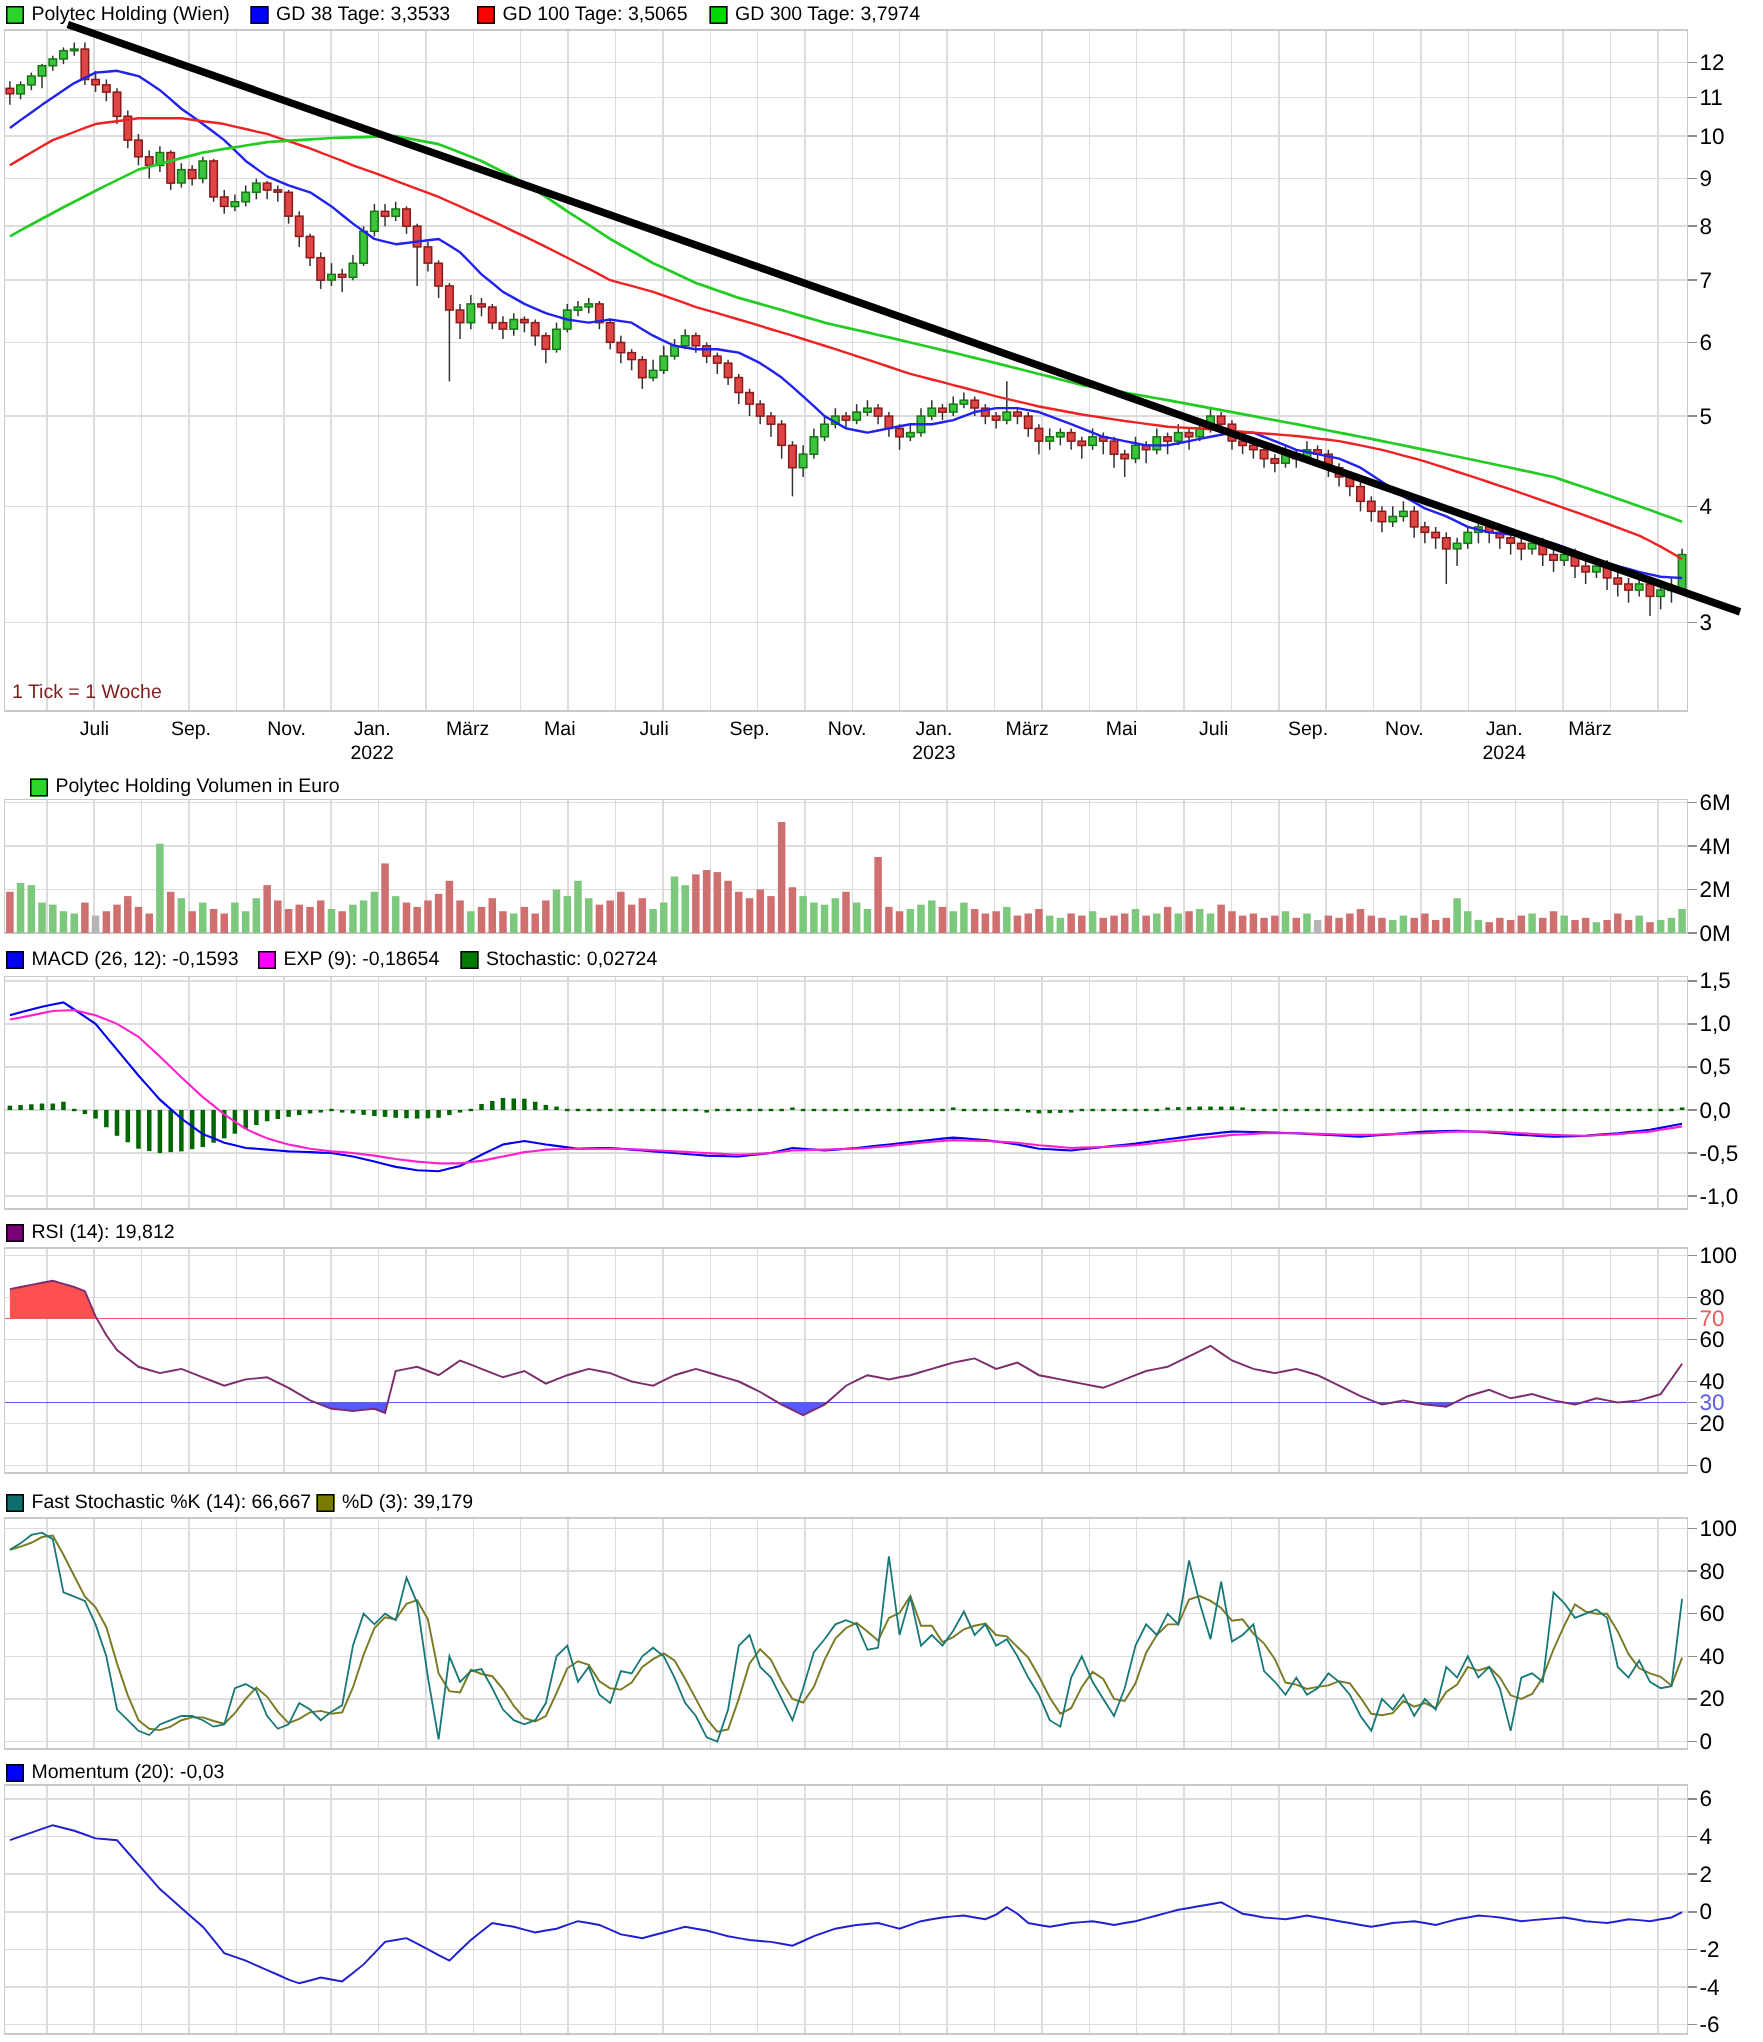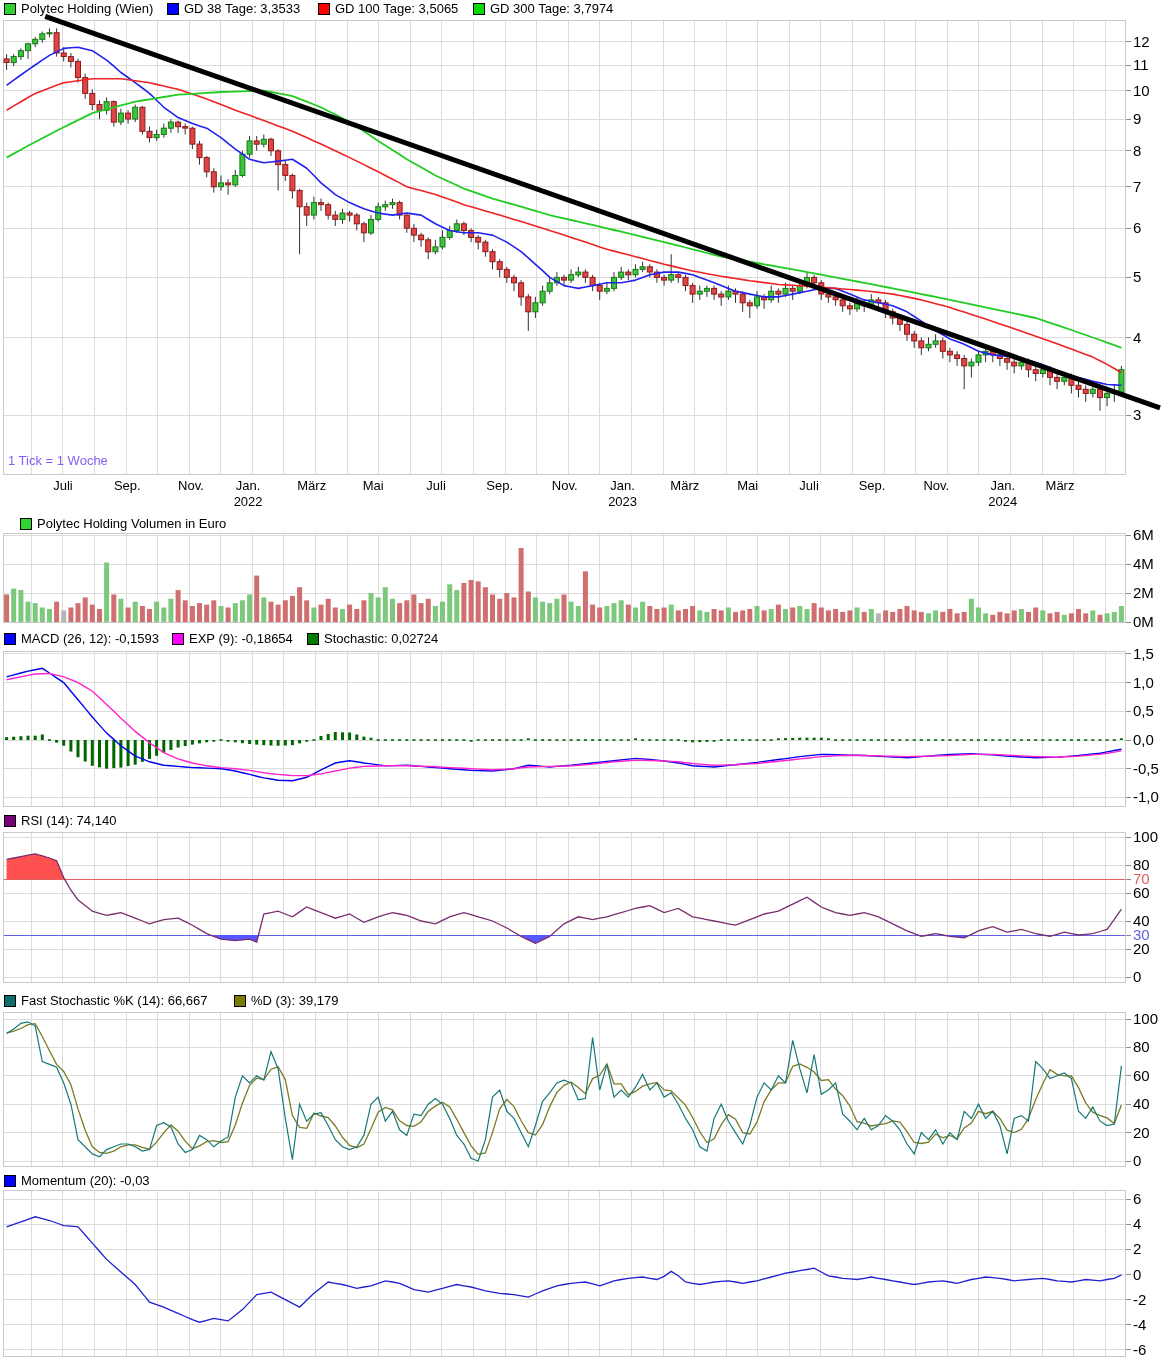--- a/index.html
+++ b/index.html
@@ -1,28 +1,28 @@
 <!DOCTYPE html>
 <html><head>
 <meta charset="utf-8">
 <style>
   html,body{margin:0;padding:0;background:#fff}
   body{position:relative;width:1175px;height:1361px;overflow:hidden;
        font-family:"Liberation Sans",sans-serif;}
   .legend-row{position:absolute;left:0;right:0;height:15px}
-  .li{position:absolute;top:0;display:flex;align-items:center;gap:5px;
+  .li{position:absolute;top:0;display:flex;align-items:flex-end;gap:5px;
       font-size:13px;color:#000;white-space:nowrap;line-height:15px}
   .sw{width:10px;height:10px;border:1px solid #000;display:inline-block;box-sizing:content-box}
   #chart{position:absolute;left:0;top:0}
   .gl{stroke:#dcdcdc;stroke-width:1;shape-rendering:crispEdges}
   .bd{fill:none;stroke:#c9c9c9;stroke-width:1;shape-rendering:crispEdges}
   .tk{stroke:#8a8a8a;stroke-width:1;shape-rendering:crispEdges}
   .ax{font:15px "Liberation Sans",sans-serif;fill:#000}
   .mx{font:13px "Liberation Sans",sans-serif;fill:#000;text-anchor:middle}
-  #tick-note{position:absolute;left:8px;top:453px;font-size:13px;color:#8b5cf6}
+  #tick-note{position:absolute;left:8px;top:453px;font-size:13px;color:#7f1d1d}
 </style>
 </head>
 <body>
 
 <svg id="chart" width="1175" height="1361">
     <g>
       <line class="gl" x1="31.2" y1="20" x2="31.2" y2="474"></line>
       <line class="gl" x1="62.8" y1="20" x2="62.8" y2="474"></line>
       <line class="gl" x1="94.4" y1="20" x2="94.4" y2="474"></line>
       <line class="gl" x1="126.0" y1="20" x2="126.0" y2="474"></line>
@@ -1087,30 +1087,30 @@
   </div>
   <div class="li" style="left:307px">
     <span class="sw" style="background: rgb(0, 122, 0);"></span>
     <span>Stochastic: 0,02724</span>
   </div>
 </div>
 
 <div class="legend-row" style="top:813px">
   <div class="li" style="left:4px">
     <span class="sw" style="background: rgb(122, 0, 122);"></span>
-    <span>RSI (14): 74,140</span>
+    <span>RSI (14): 19,812</span>
   </div>
 </div>
 
 <div class="legend-row" style="top:993px">
   <div class="li" style="left:4px">
     <span class="sw" style="background: rgb(14, 110, 110);"></span>
     <span>Fast Stochastic %K (14): 66,667</span>
   </div>
-  <div class="li" style="left:234px">
+  <div class="li" style="left:211px">
     <span class="sw" style="background: rgb(122, 122, 0);"></span>
     <span>%D (3): 39,179</span>
   </div>
 </div>
 
 <div class="legend-row" style="top:1173px">
   <div class="li" style="left:4px">
     <span class="sw" style="background: rgb(0, 0, 255);"></span>
     <span>Momentum (20): -0,03</span>
   </div>

